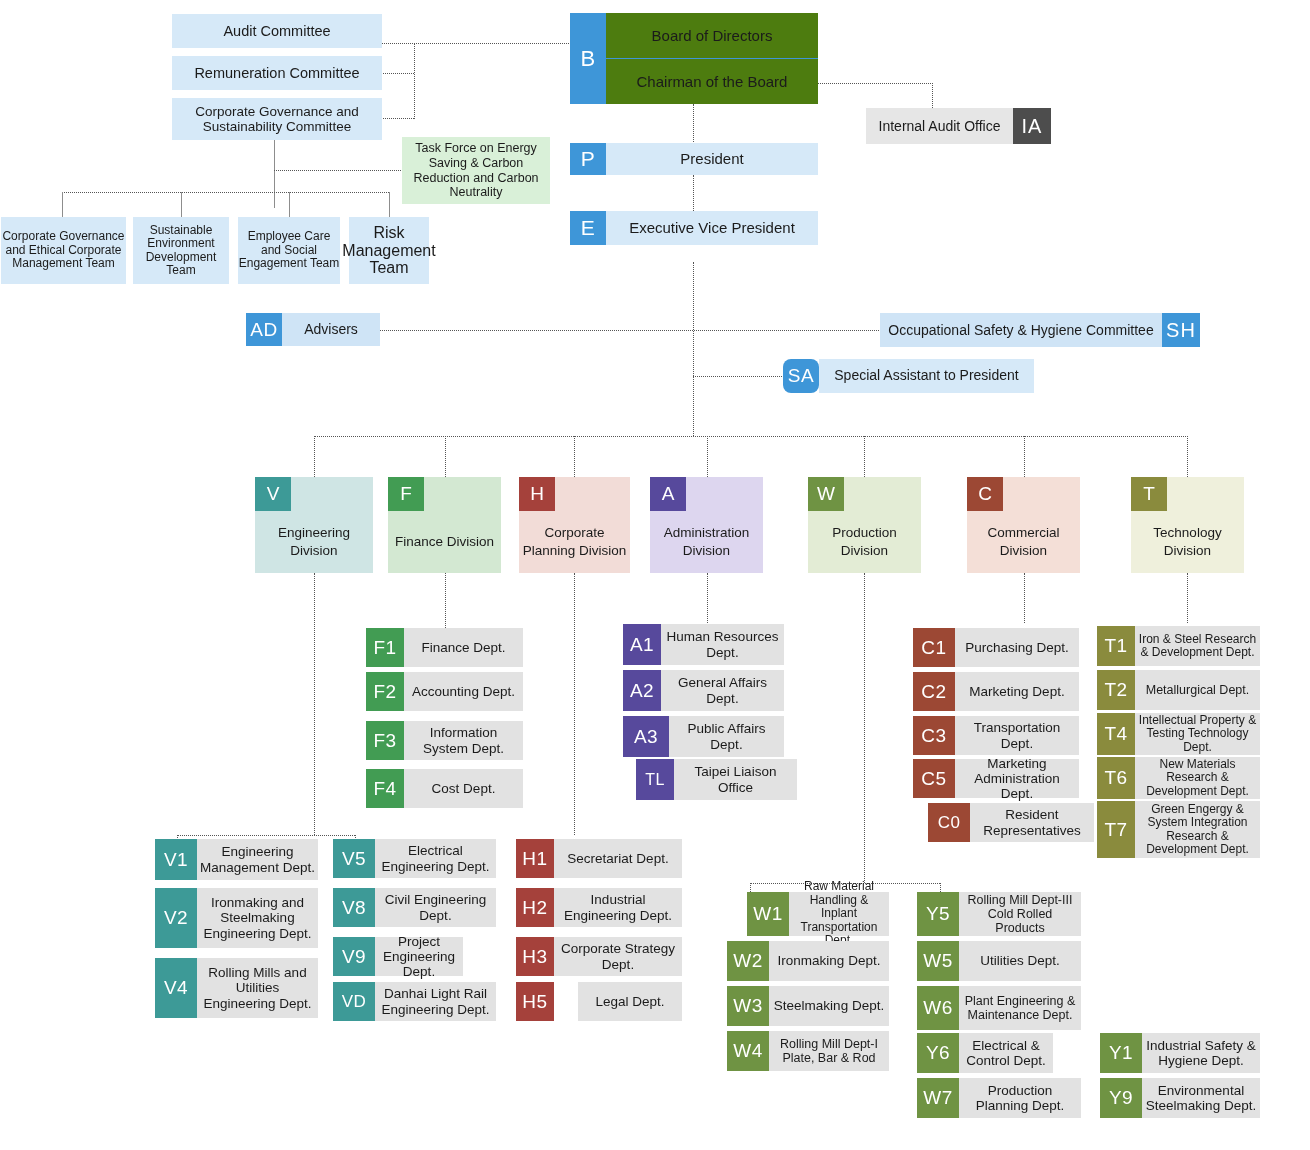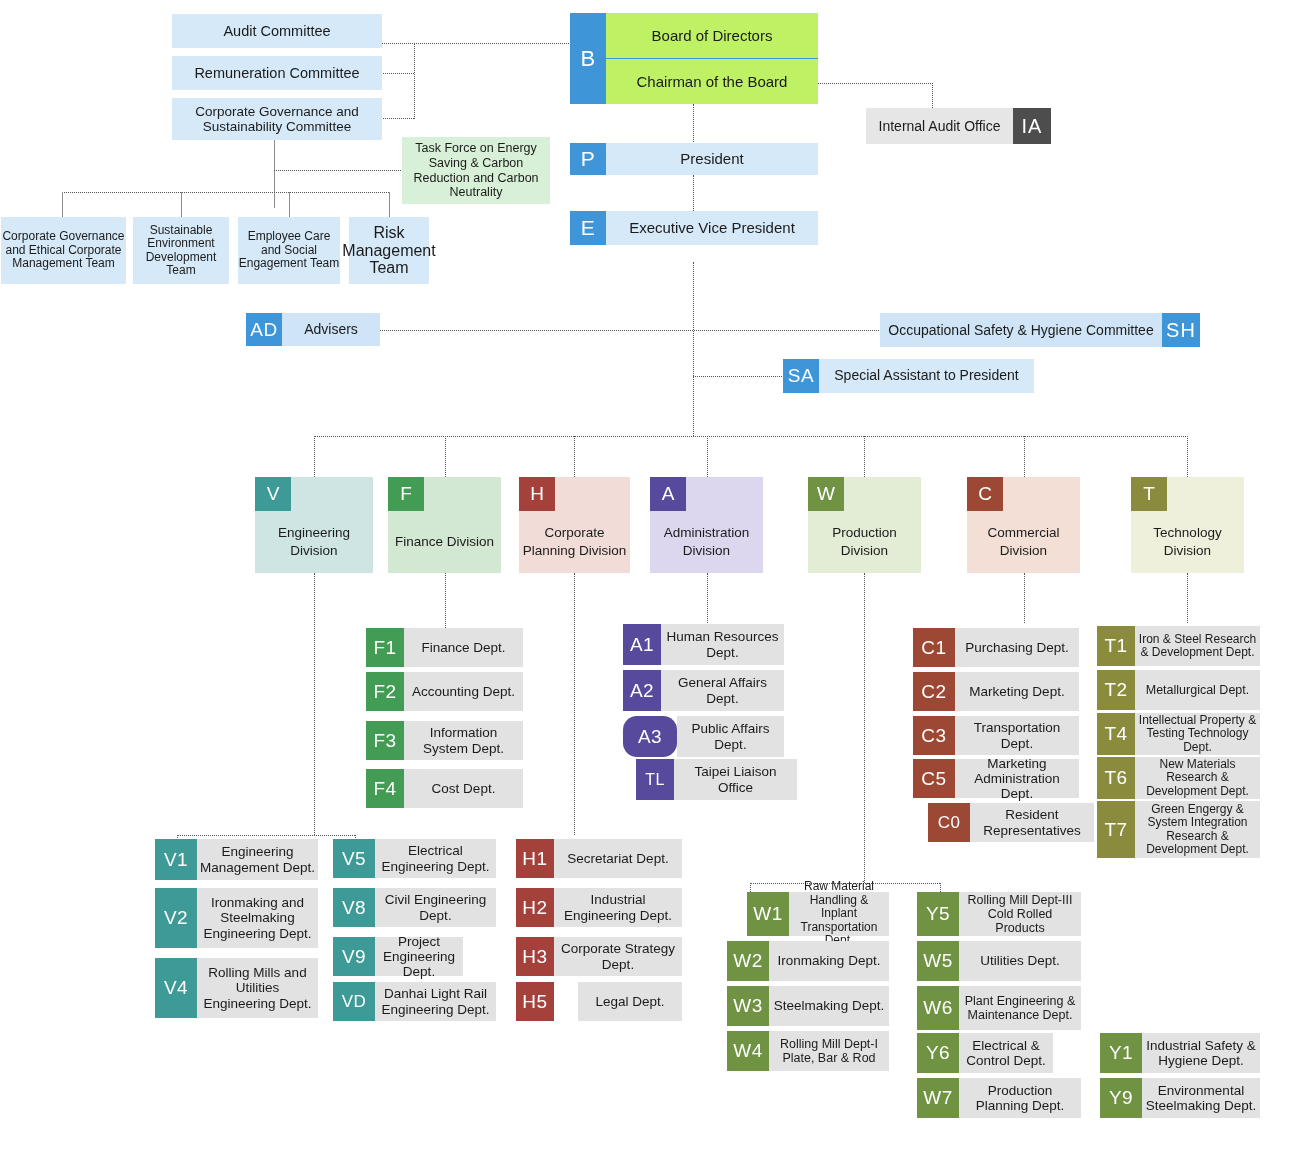--- a/index.html
+++ b/index.html
@@ -71,21 +71,21 @@
   .board-stack{
     position:absolute;
     display:flex;
     box-sizing:border-box;
   }
   .board-stack .chip{background:#3e96d8;font-size:22px;width:36px;}
   .board-stack .col{
     flex:1 1 auto;
     display:flex;
     flex-direction:column;
-    background:#bef264;
+    background:#4d7c0f;
   }
   .board-stack .col > div{
     flex:1 1 0;
     display:flex;
     align-items:center;
     justify-content:center;
     font-size:15px;
   }
   .board-stack .col > div:first-child{border-bottom:1.4px solid #3e96d8;}
   
@@ -239,21 +239,21 @@
     <div class="chip" style="width:36px;background:#3e96d8;">AD</div>
     <div class="lbl" style="background:#cfe4f6;font-size:14px;">Advisers</div>
   </div>
 
   <div class="rchip" style="left:880px;top:313px;width:320px;height:34px;background:#cfe4f6;">
     <div class="lbl2">Occupational Safety &amp; Hygiene Committee</div>
     <div class="chip2" style="width:38px;background:#3e96d8;">SH</div>
   </div>
 
   <div class="row" style="left:783px;top:359px;width:251px;height:34px;">
-    <div class="chip" style="width:36px;background:#3e96d8;">SA</div>
+    <div class="chip" style="width:36px;background:#3e96d8;border-radius:8px;">SA</div>
     <div class="lbl" style="background:#d6e9f8;font-size:14px;">Special Assistant to President</div>
   </div>
 
   <div class="div-card" style="left:255px;top:477px;width:118px;height:96px;background:#cfe5e4;">
     <div class="dchip" style="background:#3d9a97;">V</div>
     <div class="dtitle">Engineering Division</div>
   </div>
   <div class="div-card" style="left:388px;top:477px;width:113px;height:96px;background:#d3e8d2;">
     <div class="dchip" style="background:#429c53;">F</div>
     <div class="dtitle">Finance Division</div>
@@ -298,21 +298,21 @@
 
   <div class="row" style="left:623px;top:624px;width:161px;height:41px;">
     <div class="chip" style="width:38px;background:#57499c;">A1</div>
     <div class="lbl" style="background:#e2e2e2;">Human Resources Dept.</div>
   </div>
   <div class="row" style="left:623px;top:670px;width:161px;height:41px;">
     <div class="chip" style="width:38px;background:#57499c;">A2</div>
     <div class="lbl" style="background:#e2e2e2;">General Affairs Dept.</div>
   </div>
   <div class="row" style="left:623px;top:716px;width:161px;height:41px;">
-    <div class="chip" style="width:54px;background:#57499c;border-radius:14px;">A3</div>
+    <div class="chip" style="width:46px;background:#57499c;">A3</div>
     <div class="lbl" style="background:#e2e2e2;">Public Affairs Dept.</div>
   </div>
   <div class="row" style="left:636px;top:759px;width:161px;height:41px;">
     <div class="chip" style="width:38px;background:#57499c;font-size:16px;">TL</div>
     <div class="lbl" style="background:#e2e2e2;">Taipei Liaison Office</div>
   </div>
 
   <div class="row" style="left:913px;top:628px;width:166px;height:39px;">
     <div class="chip" style="width:42px;background:#9c4834;">C1</div>
     <div class="lbl" style="background:#e2e2e2;">Purchasing Dept.</div>

